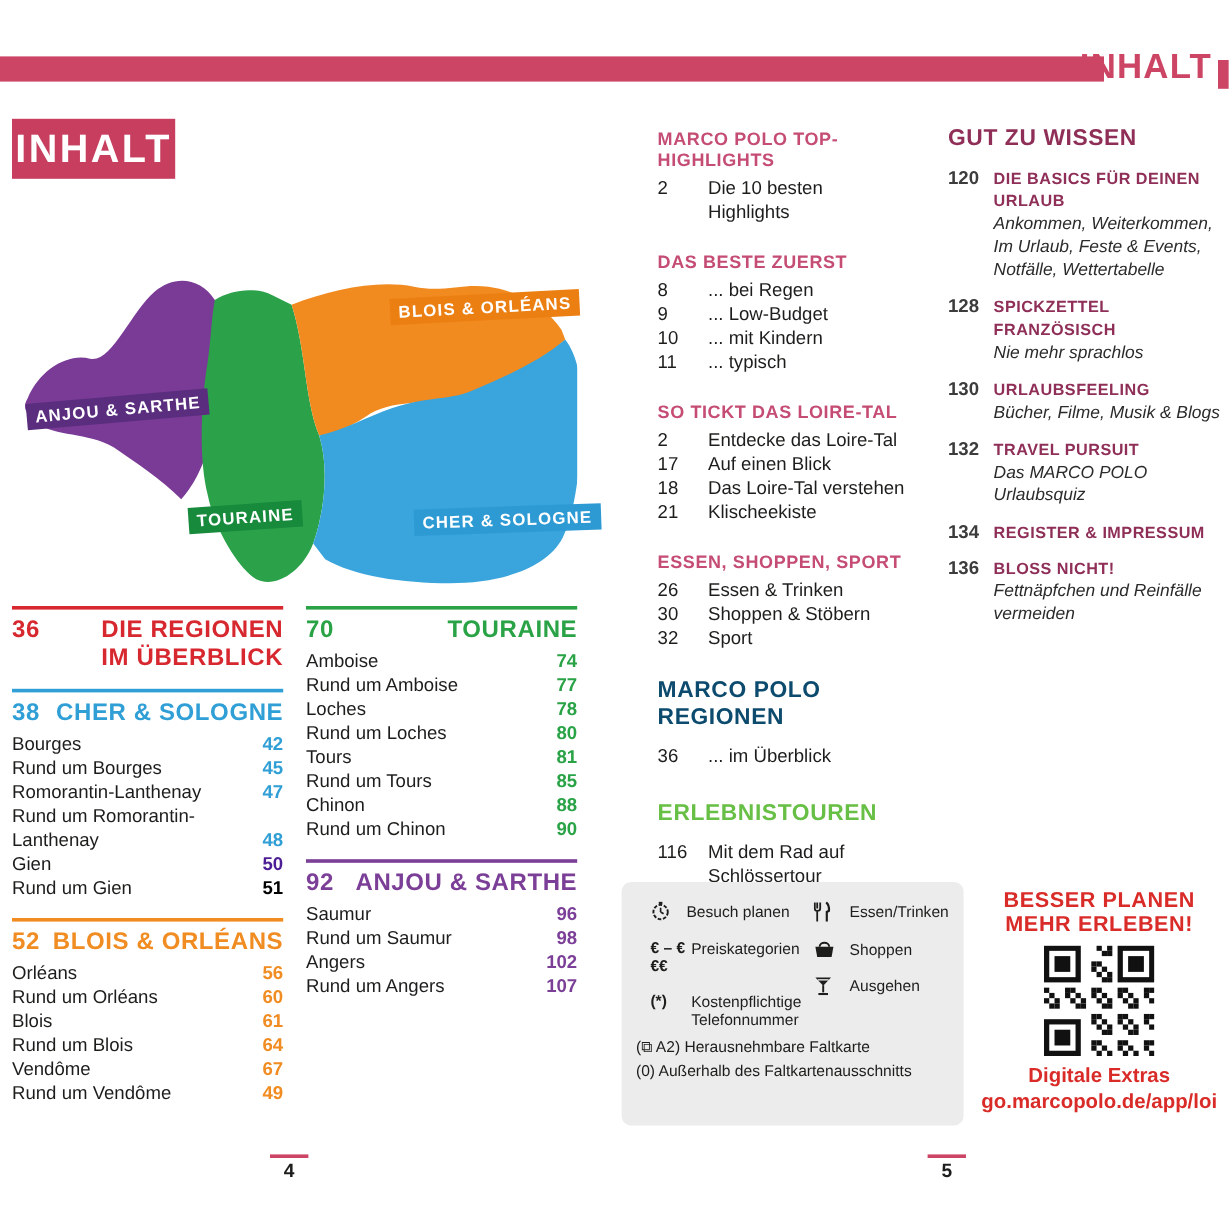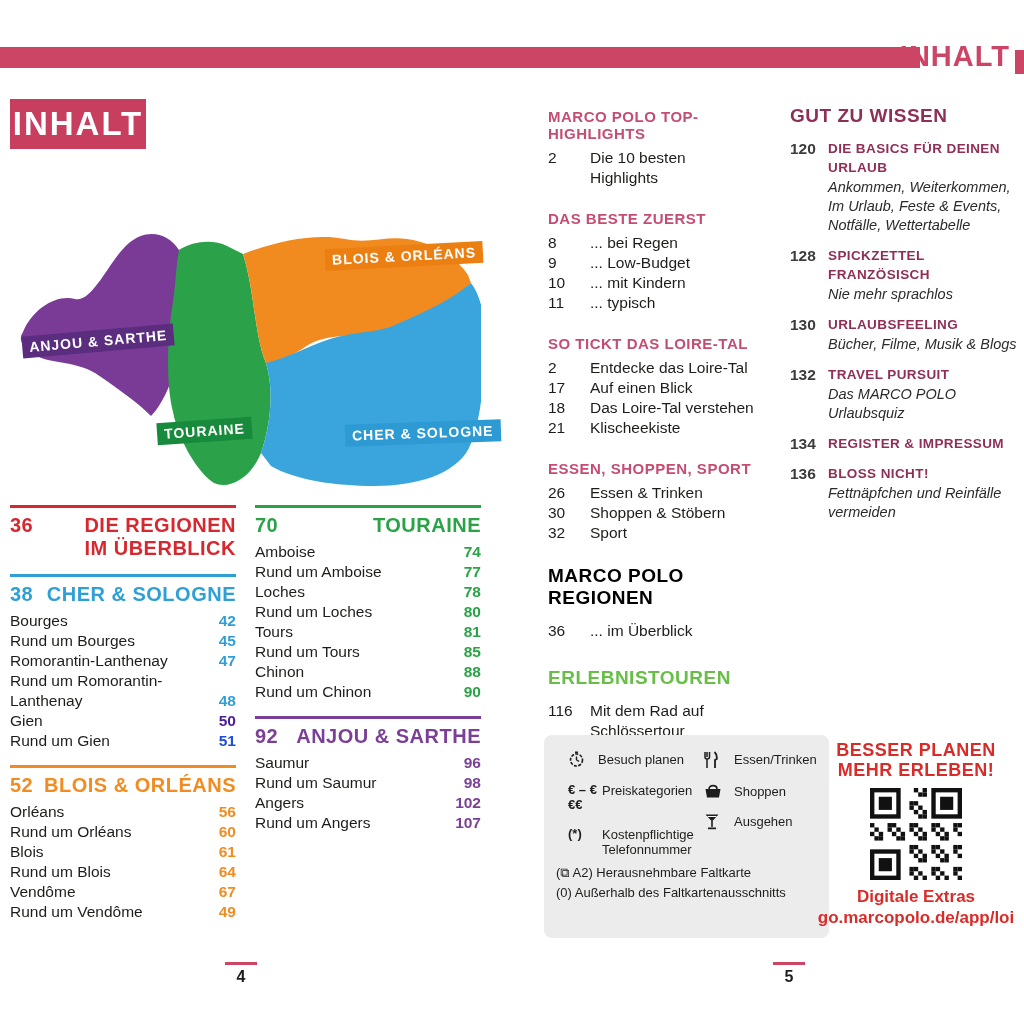--- a/index.html
+++ b/index.html
@@ -29,38 +29,38 @@
   .sec-head .t{text-align:right;line-height:1.15;}
   .toc-row{display:flex;justify-content:space-between;align-items:flex-end;
     font-size:15.5px;line-height:20px;}
   .toc-row .lbl{white-space:pre-line;color:#1d1d1b;}
   .toc-row .pg{font-weight:bold;}
   .sec-block{margin-bottom:14px;}
 
   
   #toc-col-3{left:548px;top:108px;width:232px;position:absolute;}
   .c3-head{font-weight:bold;font-size:15px;letter-spacing:.5px;color:#c54d74;margin:0 0 6px 0;}
-  .c3-head.red-big{color:#000000;font-size:19px;margin-bottom:12px;margin-top:10px;}
+  .c3-head.red-big{color:#0c4a6e;font-size:19px;margin-bottom:12px;margin-top:10px;}
   .c3-head.green-big{color:#67bf45;font-size:19px;margin-bottom:12px;}
   .c3-sec{margin-bottom:22px;}
   .c3-sec.big{margin-top:10px;margin-bottom:26px;}
   .c3-row{display:flex;align-items:flex-start;font-size:15.5px;line-height:20px;color:#1d1d1b;}
   .c3-row .num{width:42px;flex:none;}
   .c3-row .lbl{white-space:pre-line;}
 
   
   #toc-col-4{left:790px;top:105px;width:240px;position:absolute;}
   #c4-header{font-weight:bold;font-size:19px;color:#8f2f58;letter-spacing:.5px;margin-bottom:12px;}
   .c4-row{display:flex;align-items:flex-start;margin-bottom:11px;}
   .c4-row .num{width:38px;flex:none;font-size:15.5px;font-weight:bold;color:#3c3c3c;line-height:19px;}
   .c4-title{font-weight:bold;font-size:13.5px;color:#8f2f58;letter-spacing:.4px;line-height:19px;}
   .c4-sub{font-style:italic;font-size:14.5px;color:#2b2b2b;line-height:19px;margin-top:1px;}
 
   
-  #legend-box{left:518px;top:735px;width:285px;height:203px;background:#ececec;border-radius:8px;margin-left:26px;}
+  #legend-box{left:518px;top:735px;width:285px;height:203px;background:#ececec;border-radius:8px;}
   .lg-row{display:flex;align-items:flex-start;margin-bottom:14px;font-size:13px;color:#1d1d1b;}
   .lg-ic{width:30px;flex:none;display:flex;justify-content:flex-start;}
   .lg-sym{font-size:13px;font-weight:bold;}
   #legend-left{position:absolute;left:24px;top:16px;width:130px;}
   #legend-right{position:absolute;left:160px;top:16px;width:120px;}
   .lg-lbl{line-height:15px;padding-top:1px;}
   #legend-notes{position:absolute;left:12px;top:128px;width:262px;font-size:13px;line-height:20px;color:#1d1d1b;}
 
   
   #promo{left:808px;top:740px;width:216px;position:absolute;text-align:center;}
@@ -138,21 +138,21 @@
         <span class="lbl">Rund um Romorantin-
 Lanthenay</span>
         <span class="pg" style="color: rgb(47, 159, 214);">48</span>
       </div>
       <div class="toc-row">
         <span class="lbl">Gien</span>
         <span class="pg" style="color: #4c1d95;">50</span>
       </div>
       <div class="toc-row">
         <span class="lbl">Rund um Gien</span>
-        <span class="pg" style="color: #1d4ed8; text-align: center;">51</span>
+        <span class="pg" style="color: #000000; text-align: center;">51</span>
       </div>
     </div>
     <div class="sec-block">
       <div class="sec-rule" style="background: rgb(240, 140, 33);"></div>
       <div class="sec-head" style="color: rgb(240, 140, 33);">
         <span class="n">52</span>
         <span class="t">BLOIS &amp; ORLÉANS</span>
       </div>
       <div class="toc-row">
         <span class="lbl">Orléans</span>

